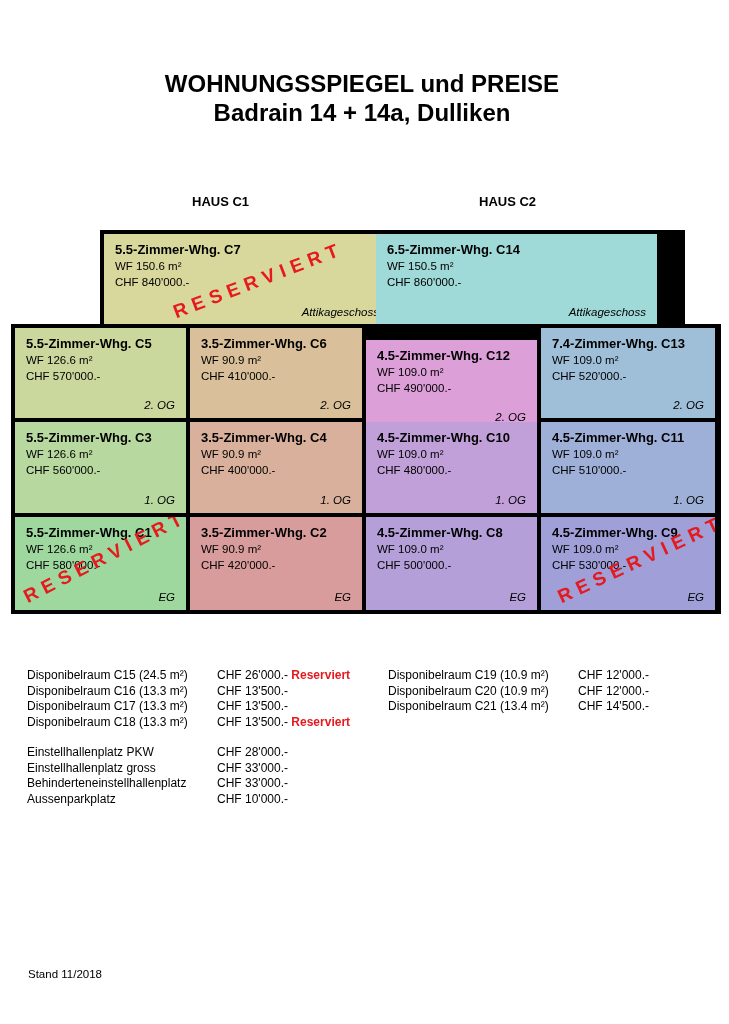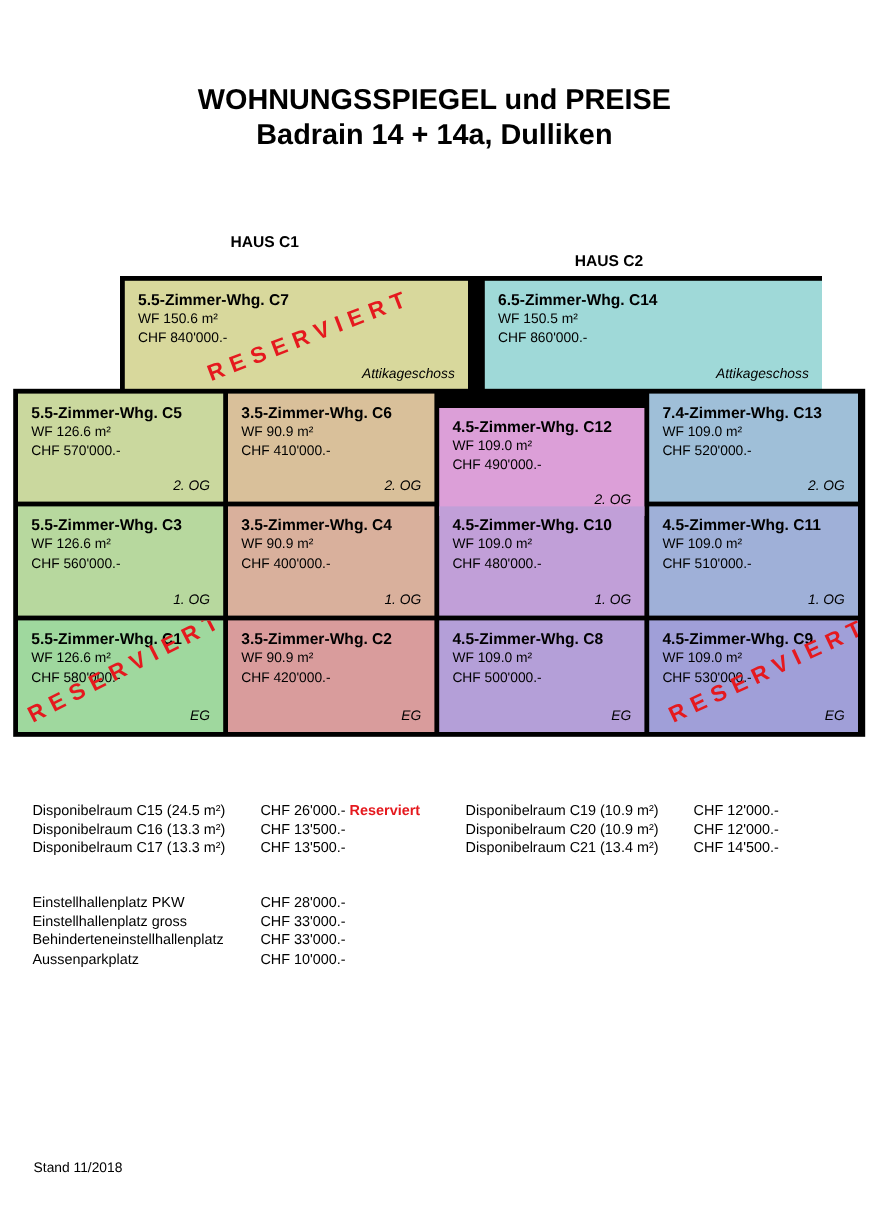--- a/index.html
+++ b/index.html
@@ -27,31 +27,31 @@
   .red { color:#e5191e; font-weight:bold; }
   .foot { position:absolute; left:28px; top:968px; font-size:11.5px; }
 </style>
 </head>
 <body>
 
 <div class="title t1">WOHNUNGSSPIEGEL und PREISE</div>
 <div class="title t2">Badrain 14 + 14a, Dulliken</div>
 
 <div class="haus" style="left:192px;">HAUS C1</div>
-<div class="haus" style="left:479px;margin-top:16px;">HAUS C2</div>
+<div class="haus" style="left:479px;">HAUS C2</div>
 
 <div class="grid" style="left:72px; top:230px; width:585px; height:98px;margin-left:28px;">
   <div class="cell" style="left: 4px; top: 4px; width: 286px; height: 91px; background: rgb(216, 216, 156);">
     <span class="name">5.5-Zimmer-Whg. C7</span>
     <span class="wf">WF 150.6 m²</span>
     <span class="price">CHF 840'000.-</span>
     <span class="floor">Attikageschoss</span>
     <span class="res" style="left:70px; top:68px; transform:rotate(-21deg);">RESERVIERT</span>
   </div>
-  <div class="cell" style="left: 304px; top: 4px; width: 281px; height: 91px; background: rgb(159, 217, 216);">
+  <div class="cell" style="left: 276px; top: 4px; width: 281px; height: 91px; background: rgb(159, 217, 216);">
     <span class="name">6.5-Zimmer-Whg. C14</span>
     <span class="wf">WF 150.5 m²</span>
     <span class="price">CHF 860'000.-</span>
     <span class="floor">Attikageschoss</span>
   </div>
 </div>
 
 <div class="grid" style="left:11px; top:324px; width:710px; height:290px;">
 
   <div class="cell" style="left: 4px; top: 4px; width: 171px; height: 90px; background: rgb(202, 216, 158);">
@@ -138,20 +138,24 @@
     <span class="val" style="left:190px;"><span>CHF 26'000.-</span> <span class="red">Reserviert</span></span>
   </div>
   <div class="row">
     <span class="lbl">Disponibelraum C16 (13.3 m²)</span>
     <span class="val" style="left:190px;"><span>CHF 13'500.-</span></span>
   </div>
   <div class="row">
     <span class="lbl">Disponibelraum C17 (13.3 m²)</span>
     <span class="val" style="left:190px;"><span>CHF 13'500.-</span></span>
   </div>
+  <div class="row">
+    <span class="lbl">Disponibelraum C18 (13.3 m²)</span>
+    <span class="val" style="left:190px;"><span>CHF 13'500.-</span> <span class="red">Reserviert</span></span>
+  </div>
 </div>
 
 <div class="list" style="left:388px; top:668px; width:300px;">
   <div class="row">
     <span class="lbl">Disponibelraum C19 (10.9 m²)</span>
     <span class="val" style="left:190px;">CHF 12'000.-</span>
   </div>
   <div class="row">
     <span class="lbl">Disponibelraum C20 (10.9 m²)</span>
     <span class="val" style="left:190px;">CHF 12'000.-</span>

